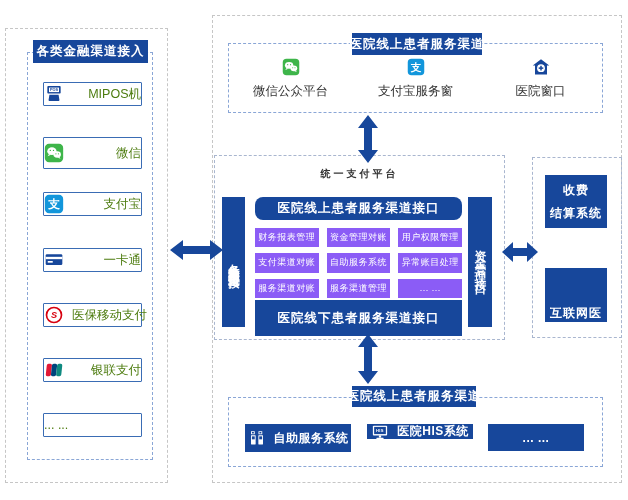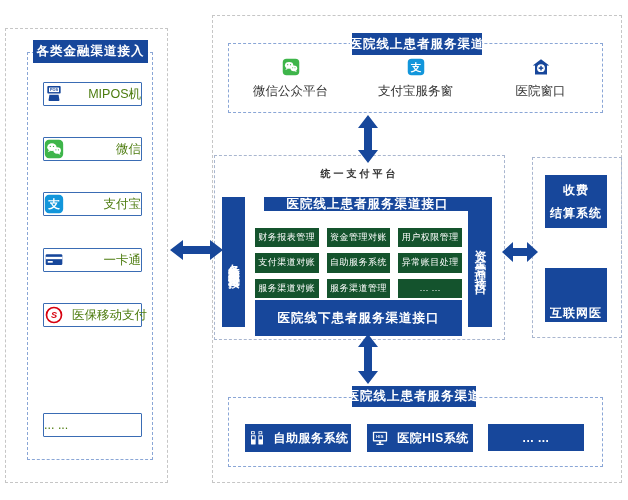--- a/index.html
+++ b/index.html
@@ -27,21 +27,21 @@
   .vbar{
     display:flex;align-items:center;justify-content:center;
     writing-mode:vertical-rl;text-orientation:upright;
     font-size:11.5px;font-weight:bold;color:#fff;background:#17479b;white-space:nowrap;
   }
   .grid{
     display:grid;grid-template-columns:1fr 1fr 1fr;grid-template-rows:1fr 1fr 1fr;
     column-gap:8px;row-gap:6px;
   }
   .cell{
-    background:#14532d;color:#fff;font-size:9px;letter-spacing:0.5px;
+    background:#8b5cf6;color:#fff;font-size:9px;letter-spacing:0.5px;
     display:flex;align-items:center;justify-content:center;white-space:nowrap;
   }
   .sysbox{
     background:#17479b;color:#fff;font-size:12px;font-weight:bold;
     display:flex;flex-direction:column;align-items:center;justify-content:center;
     gap:6px;letter-spacing:1px;text-align:center;
   }
   .botbox{
     background:#17479b;color:#fff;font-size:12px;font-weight:bold;letter-spacing:0.5px;
     display:flex;align-items:center;justify-content:center;gap:8px;white-space:nowrap;
@@ -67,21 +67,21 @@
       <svg width="20" height="20" viewBox="0 0 24 24">
           <rect x="4" y="2.5" width="16" height="9" rx="1" fill="#17479b"></rect>
           <rect x="6" y="4.3" width="12" height="5.4" fill="#fff"></rect>
           <text x="12" y="8.6" font-size="4.6" font-weight="bold" fill="#17479b" text-anchor="middle">POS</text>
           <path d="M6.5 13 h11 l1 6.2 a1 1 0 0 1 -1 1.1 h-11 a1 1 0 0 1 -1 -1.1 Z" fill="#17479b"></path>
         </svg>
     </span>
     <span>MIPOS机</span>
   </div>
 
-  <div class="abs chan-item" style="left:43px;top:137px;width:99px;height:24px;">
+  <div class="abs chan-item" style="left:43px;top:137px;width:99px;height:32px;">
     <span>
       <svg width="20" height="20" viewBox="0 0 24 24">
           <rect x="1" y="1" width="22" height="22" rx="5" fill="#3eb54a"></rect>
           <ellipse cx="9.5" cy="9.8" rx="5.6" ry="4.6" fill="#fff"></ellipse>
           <path d="M6 13.2 L4.4 16 L8.4 14.2 Z" fill="#fff"></path>
           <ellipse cx="15.8" cy="13.8" rx="4.5" ry="3.8" fill="#fff"></ellipse>
           <path d="M18.4 16.6 L19.8 18.8 L16.6 17.6 Z" fill="#fff"></path>
           <circle cx="7.6" cy="8.9" r="0.8" fill="#3eb54a"></circle>
           <circle cx="11.4" cy="8.9" r="0.8" fill="#3eb54a"></circle>
           <circle cx="14.3" cy="13" r="0.7" fill="#3eb54a"></circle>
@@ -115,20 +115,32 @@
   <div class="abs chan-item" style="left:43px;top:303px;width:99px;height:24px;">
     <span>
       <svg width="20" height="20" viewBox="0 0 24 24">
           <circle cx="12" cy="12" r="9" fill="#fff" stroke="#d7000f" stroke-width="2"></circle>
           <text x="12" y="16" font-size="11" font-weight="bold" font-style="italic" fill="#d7000f" text-anchor="middle">S</text>
         </svg>
     </span>
     <span>医保移动支付</span>
   </div>
 
+  <div class="abs chan-item" style="left:43px;top:358px;width:99px;height:24px;">
+    <span>
+      <svg width="20" height="20" viewBox="0 0 24 24">
+          <g transform="skewX(-6)">
+            <rect x="4" y="4.5" width="6.2" height="15" rx="2" fill="#e21836"></rect>
+            <rect x="10.2" y="4.5" width="6.2" height="15" rx="2" fill="#00447c"></rect>
+            <rect x="16.4" y="4.5" width="6.2" height="15" rx="2" fill="#0f8a80"></rect>
+          </g>
+        </svg>
+    </span>
+    <span>银联支付</span>
+  </div>
 
   <div class="abs chan-item" style="left:43px;top:413px;width:99px;height:24px;">
     <span>... ...</span>
   </div>
 
   <div class="abs dash-blue" style="left:228px;top:43px;width:375px;height:70px;"></div>
   <div class="abs navy bar-title" style="left:352px;top:33px;width:130px;height:22px;">医院线上患者服务渠道</div>
 
   <div class="abs top-items" style="left:228px;top:58px;width:375px;height:48px;">
     <div class="top-item">
@@ -168,21 +180,21 @@
       <span>医院窗口</span>
     </div>
   </div>
 
   <div class="abs dash-slate" style="left:214px;top:155px;width:291px;height:185px;"></div>
   <div class="abs ptitle" style="left:214px;top:167px;width:291px;">统一支付平台</div>
 
   <div class="abs vbar" style="left:222px;top:197px;width:23px;height:130px;letter-spacing:1.5px;">各类金融支付渠道接口</div>
   <div class="abs vbar" style="left:468px;top:197px;width:24px;height:130px;letter-spacing:7px;">资金管理接口</div>
 
-  <div class="abs navy bar-title" style="left:264px;top:197px;width:207px;height:14px;">医院线上患者服务渠道接口</div>
+  <div class="abs navy bar-title" style="left:255px;top:197px;width:207px;height:23px;border-radius:8px;">医院线上患者服务渠道接口</div>
   <div class="abs navy bar-title" style="left:255px;top:300px;width:207px;height:36px;">医院线下患者服务渠道接口</div>
 
   <div class="abs grid" style="left:255px;top:228px;width:207px;height:70px;">
     <div class="cell">财务报表管理</div>
     <div class="cell">资金管理对账</div>
     <div class="cell">用户权限管理</div>
     <div class="cell">支付渠道对账</div>
     <div class="cell">自助服务系统</div>
     <div class="cell">异常账目处理</div>
     <div class="cell">服务渠道对账</div>
@@ -211,21 +223,21 @@
           <rect x="4" y="8.2" width="6.2" height="12.3" rx="0.5" fill="#fff"></rect>
           <rect x="5.2" y="9.8" width="3.8" height="4" fill="#17479b"></rect>
           <rect x="14" y="3" width="5" height="4" fill="#fff"></rect>
           <rect x="15.2" y="4" width="2.6" height="2" fill="#17479b"></rect>
           <rect x="13.8" y="8.2" width="6.2" height="12.3" rx="0.5" fill="#fff"></rect>
           <rect x="15" y="9.8" width="3.8" height="4" fill="#17479b"></rect>
         </svg>
     </span>
     <span>自助服务系统</span>
   </div>
-  <div class="abs botbox" style="left:367px;top:424px;width:106px;height:28px;">
+  <div class="abs botbox" style="left:367px;top:424px;width:106px;height:15px;">
     <span>
       <svg width="18" height="18" viewBox="0 0 24 24">
           <rect x="2.5" y="3.5" width="19" height="13" rx="1.2" fill="#fff"></rect>
           <rect x="4.2" y="5.2" width="15.6" height="9.6" fill="#17479b"></rect>
           <text x="12" y="12.6" font-size="5.4" font-weight="bold" fill="#fff" text-anchor="middle">HIS</text>
           <rect x="10.5" y="16.5" width="3" height="3" fill="#fff"></rect>
           <rect x="7" y="19.5" width="10" height="1.8" rx="0.9" fill="#fff"></rect>
         </svg>
     </span>
     <span>医院HIS系统</span>

